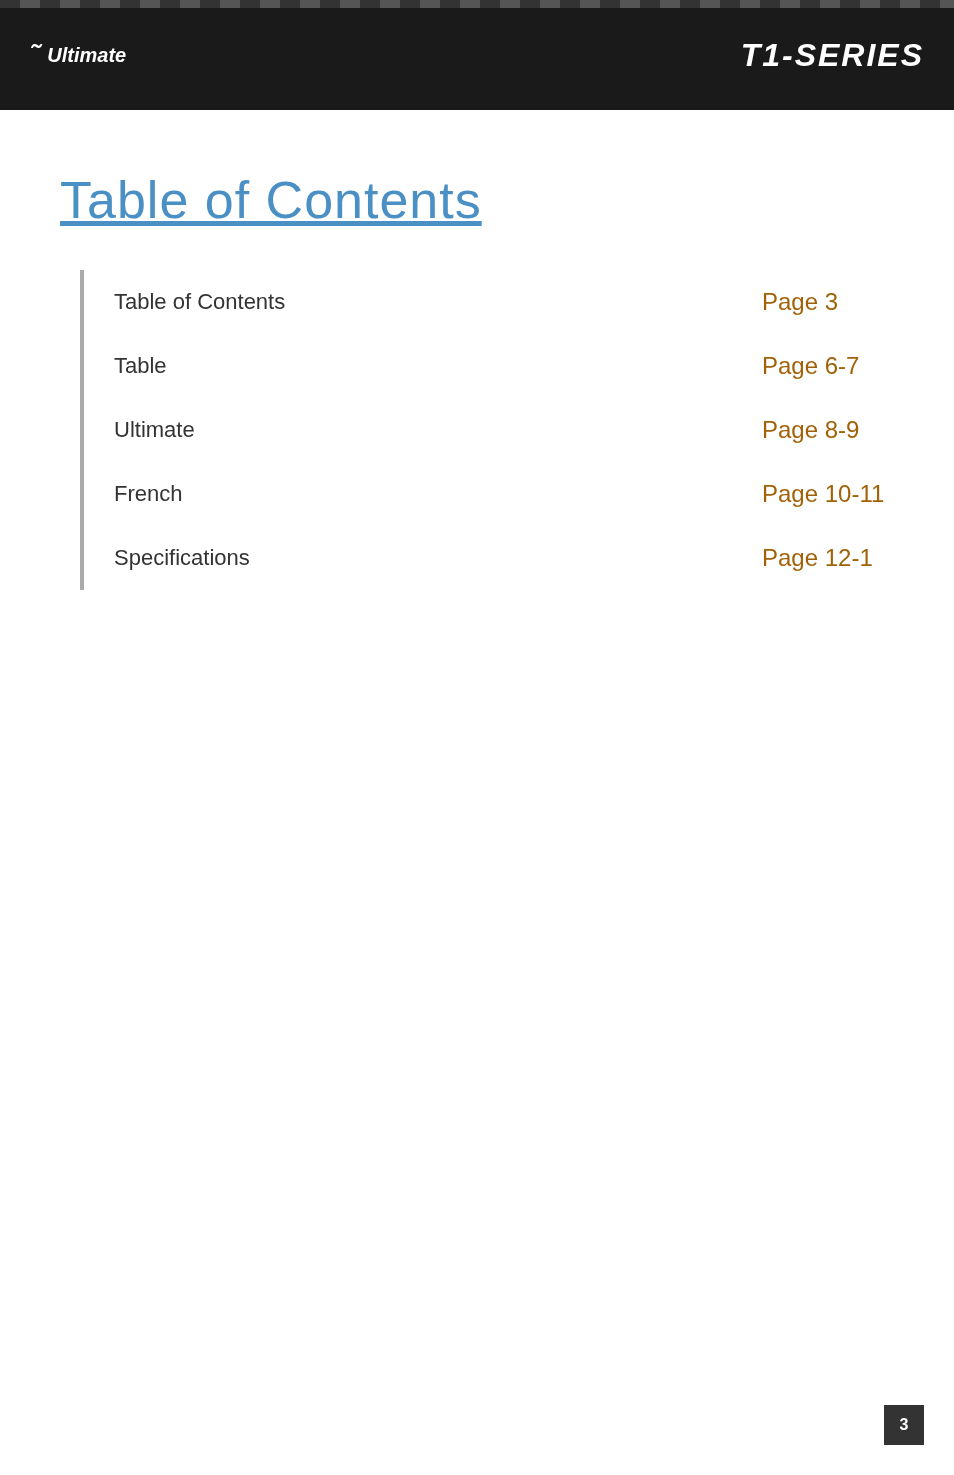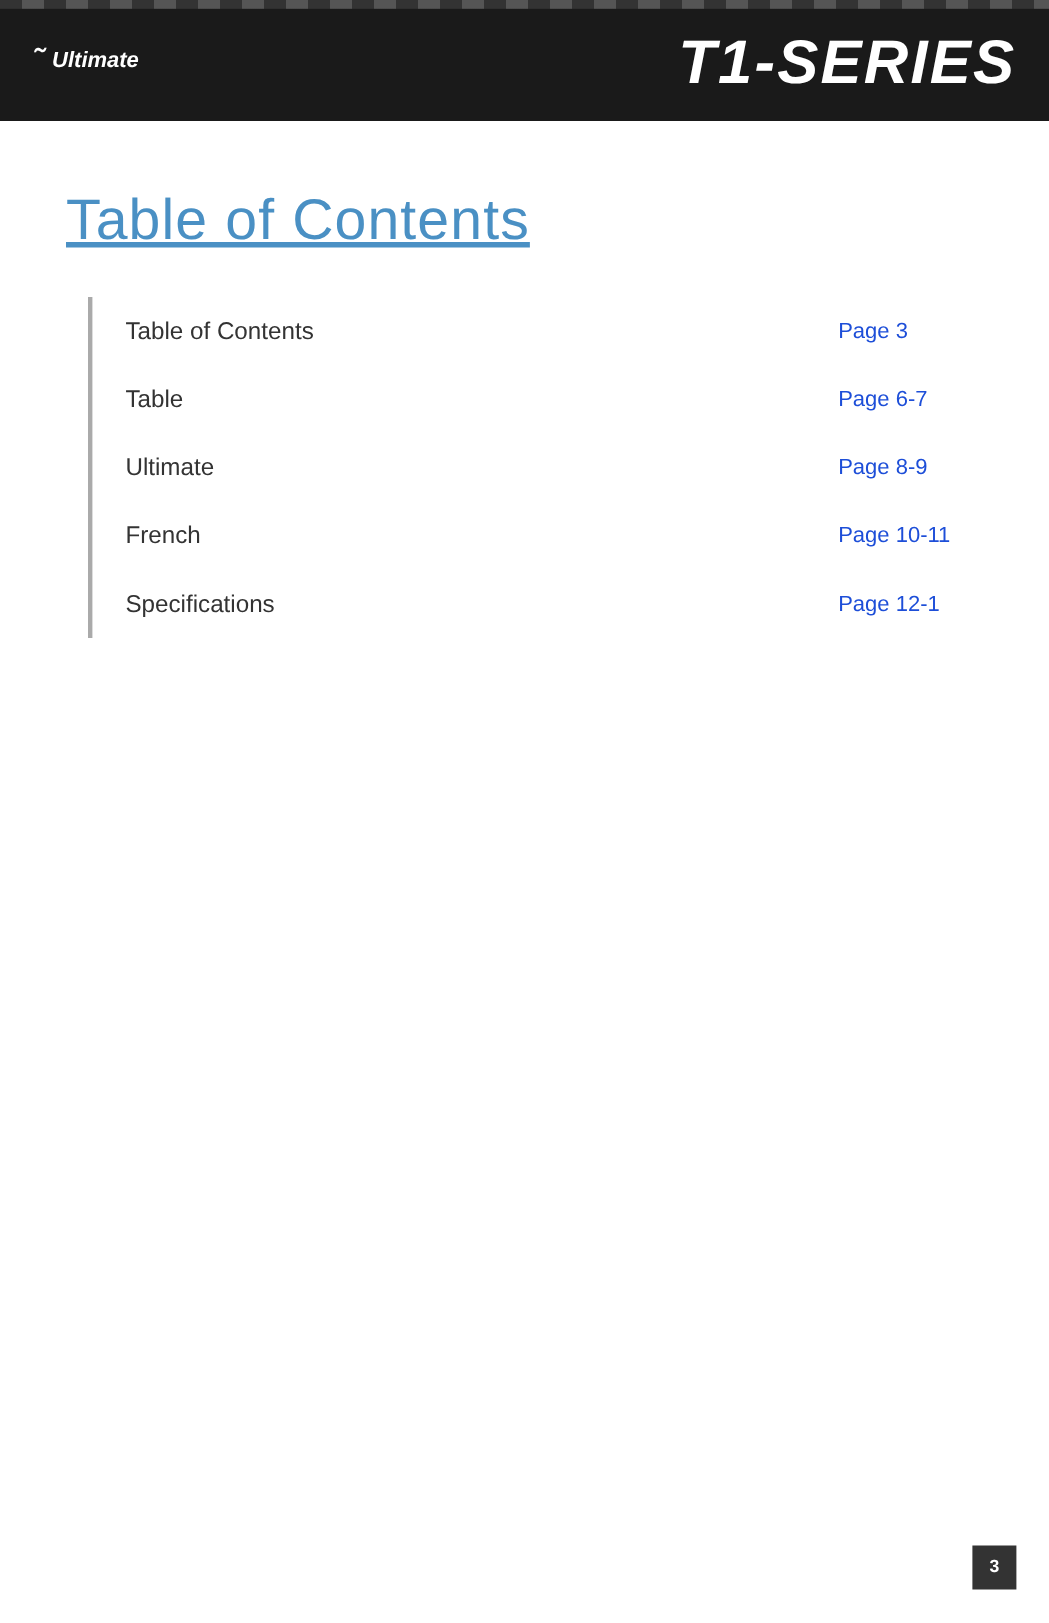--- a/index.html
+++ b/index.html
@@ -59,21 +59,21 @@
 
     .logo-text {
       color: #ffffff;
       font-size: 20px;
       font-weight: bold;
       font-style: italic;
     }
 
     .product-title {
       color: #ffffff;
-      font-size: 56px;
+      font-size: 32px;
       font-weight: 900;
       letter-spacing: 2px;
       font-style: italic;
     }
 
     
     .main-content {
       padding: 60px 32px 60px 60px;
     }
 
@@ -102,22 +102,22 @@
       border-bottom: none;
     }
 
     .toc-item-name {
       font-size: 22px;
       color: #333333;
       font-weight: 400;
     }
 
     .toc-item-page {
-      font-size: 20px;
-      color: #1d4ed8;
+      font-size: 24px;
+      color: #a16207;
       font-weight: 400;
       min-width: 160px;
     }
 
     
     .page-badge {
       position: absolute;
       bottom: 30px;
       right: 30px;
       width: 40px;

